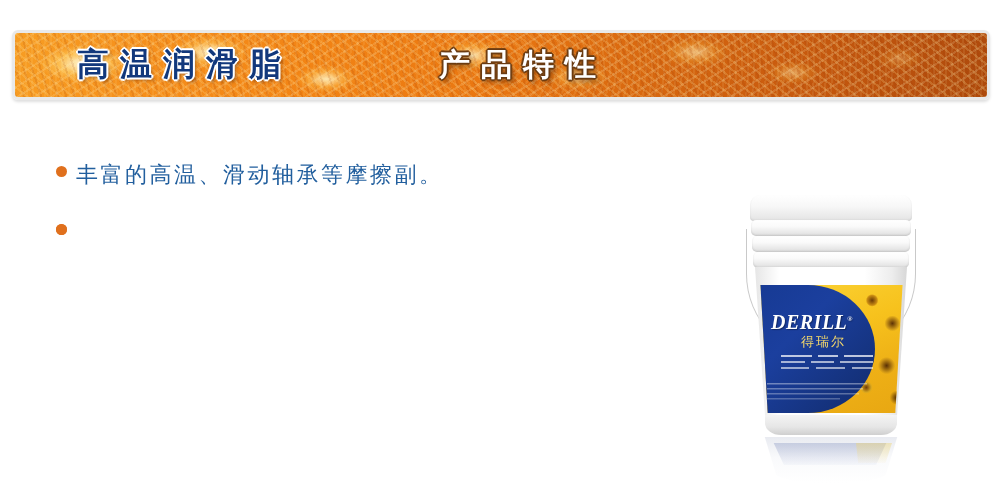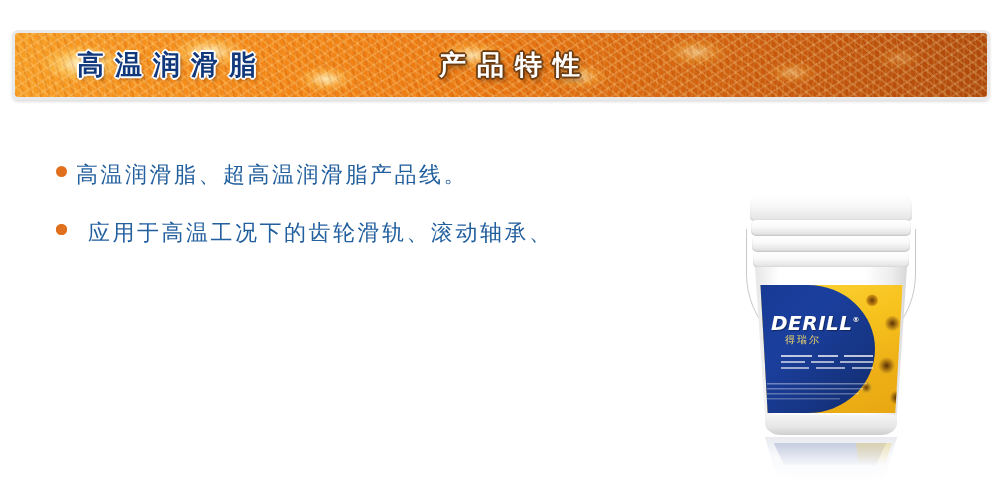--- a/index.html
+++ b/index.html
@@ -46,36 +46,36 @@
       repeating-linear-gradient(-32deg, rgba(255,244,200,0.16) 0px, rgba(255,244,200,0.16) 2px, rgba(0,0,0,0) 2px, rgba(0,0,0,0) 9px),
       repeating-linear-gradient(72deg, rgba(150,52,6,0.13) 0px, rgba(150,52,6,0.13) 2px, rgba(0,0,0,0) 2px, rgba(0,0,0,0) 8px),
       repeating-radial-gradient(circle at 50% 50%, rgba(255,235,170,0.10) 0px, rgba(255,235,170,0.10) 2px, rgba(0,0,0,0) 2px, rgba(0,0,0,0) 6px);
     pointer-events: none;
   }
   .banner-title {
     position: absolute;
     left: 62px;
     top: 50%;
     transform: translateY(-50%);
-    font-size: 27px;
+    font-size: 32px;
     font-weight: bold;
     letter-spacing: 11px;
     color: #12387c;
     text-shadow:
       -1px -1px 0 #ffffff, 1px -1px 0 #ffffff, -1px 1px 0 #ffffff, 1px 1px 0 #ffffff,
       -2px 0 0 #ffffff, 2px 0 0 #ffffff, 0 -2px 0 #ffffff, 0 2px 0 #ffffff,
       3px 3px 3px rgba(90,35,5,0.45);
     white-space: nowrap;
   }
   .banner-subtitle {
     position: absolute;
     left: 424px;
     top: 50%;
     transform: translateY(-50%);
-    font-size: 27px;
+    font-size: 31px;
     font-weight: bold;
     letter-spacing: 11px;
     color: #ffffff;
     text-shadow:
       -1px -1px 0 #6a3b12, 1px -1px 0 #6a3b12, -1px 1px 0 #6a3b12, 1px 1px 0 #6a3b12,
       -2px 0 0 #7a4514, 2px 0 0 #7a4514, 0 -2px 0 #7a4514, 0 2px 0 #7a4514,
       3px 4px 4px rgba(70,28,4,0.55);
     white-space: nowrap;
   }
 
@@ -110,20 +110,21 @@
   .feature-line.indent-1 { padding-left: 12px; }
   .feature-line.indent-2 { padding-left: 22px; }
 
   
   .product {
     position: absolute;
     left: 736px;
     top: 193px;
     width: 190px;
     height: 290px;
+    font-family: Liberation Serif, serif;
   }
   .bucket {
     position: absolute;
     left: 8px;
     top: 0;
     width: 174px;
     height: 242px;
   }
   
   .bucket-handle {
@@ -215,23 +216,23 @@
     color: #ffffff;
     letter-spacing: 0.5px;
     text-shadow: 1px 1px 1px rgba(0,0,0,0.35);
   }
   .label-brand sup {
     font-size: 7px;
     vertical-align: super;
   }
   .label-brand-cn {
     position: absolute;
-    left: 26px;
+    left: 42px;
     top: 48px;
-    font-size: 10px;
+    font-size: 13px;
     color: #f5d96a;
     letter-spacing: 2px;
   }
   .label-specs {
     position: absolute;
     left: 22px;
     top: 70px;
     width: 92px;
     height: 18px;
     background-image:
@@ -293,30 +294,29 @@
 <div class="banner">
   <div class="banner-texture"></div>
   <div class="banner-title">高温润滑脂</div>
   <div class="banner-subtitle">产品特性</div>
 </div>
 
 <div class="features">
 
   <div class="feature-item">
     <span class="bullet-dot"></span>
-    <div class="feature-line">高温润滑脂、超高温润滑脂产品线。</div>
+    <div class="feature-line">丰富的高温、滑动轴承等摩擦副。</div>
   </div>
 
   <div class="feature-item">
     <span class="bullet-dot"></span>
   </div>
 
   <div class="feature-item">
     <span class="bullet-dot"></span>
-    <div class="feature-line indent-1">应用于高温工况下的齿轮滑轨、滚动轴承、</div>
   </div>
 
 </div>
 
 <div class="product">
   <div class="bucket">
     <div class="bucket-handle"></div>
     <div class="bucket-rim"></div>
     <div class="bucket-ring ring-1"></div>
     <div class="bucket-ring ring-2"></div>

